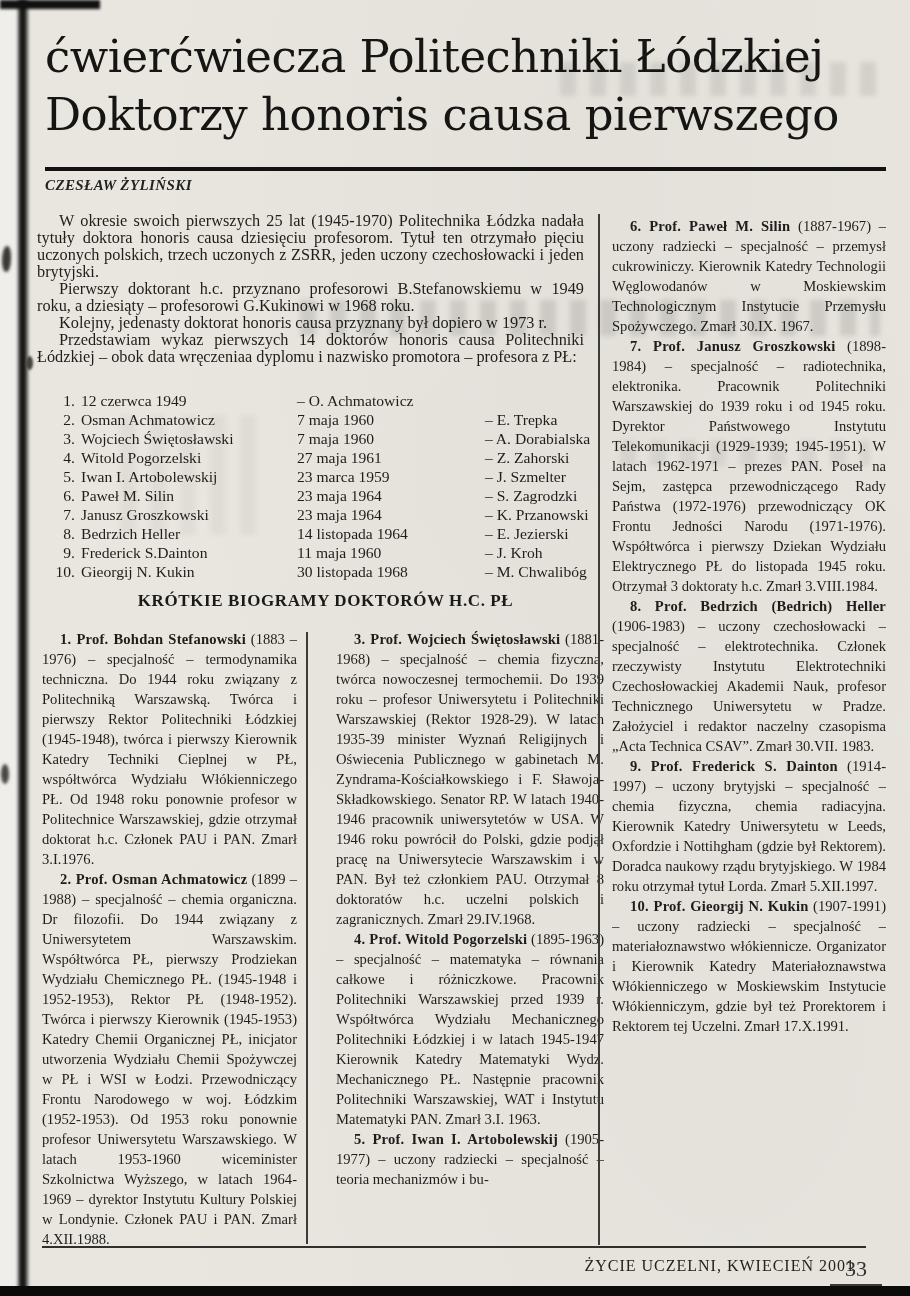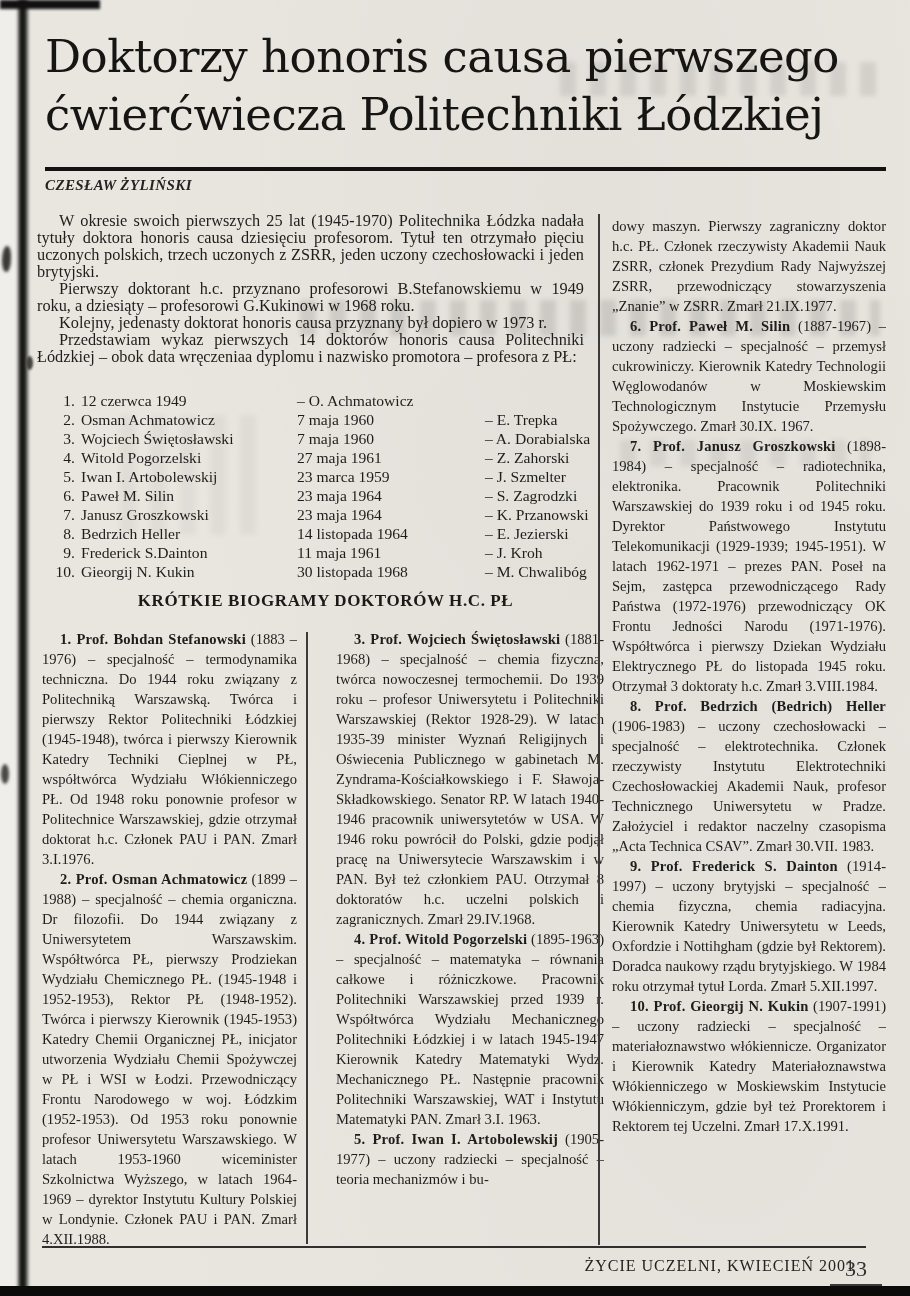--- a/index.html
+++ b/index.html
@@ -84,22 +84,22 @@
   <div class="top-smudge"></div>
   <div class="mark-a"></div>
   <div class="mark-b"></div>
   <div class="mark-c"></div>
   <div class="ghost ghost1"></div>
   <div class="ghost ghost2"></div>
   <div class="ghost ghost3"></div>
   <div class="ghost ghost4"></div>
 
   <div class="title">
+    <div>ćwierćwiecza Politechniki Łódzkiej</div>
     <div>Doktorzy honoris causa pierwszego</div>
-    <div>ćwierćwiecza Politechniki Łódzkiej</div>
   </div>
   <div class="title-rule"></div>
   <div class="author">CZESŁAW ŻYLIŃSKI</div>
 
   <div class="intro">
     <p>W okresie swoich pierwszych 25 lat (1945-1970) Politechnika Łódzka nadała tytuły doktora honoris causa dziesięciu profesorom. Tytuł ten otrzymało pięciu uczonych polskich, trzech uczonych z ZSRR, jeden uczony czechosłowacki i jeden brytyjski.</p>
     <p>Pierwszy doktorant h.c. przyznano profesorowi B.Stefanowskiemu w 1949 roku, a dziesiąty – profesorowi G.Kukinowi w 1968 roku.</p>
     <p>Kolejny, jedenasty doktorat honoris causa przyznany był dopiero w 1973 r.</p>
     <p>Przedstawiam wykaz pierwszych 14 doktorów honoris causa Politechniki Łódzkiej – obok data wręczeniaa dyplomu i nazwisko promotora – profesora z PŁ:</p>
   </div>
@@ -148,21 +148,21 @@
     </div>
     <div class="lrow">
       <span class="lnum">8.</span>
       <span class="lname">Bedrzich Heller</span>
       <span class="ldate">14 listopada 1964</span>
       <span class="lprom">– E. Jezierski</span>
     </div>
     <div class="lrow">
       <span class="lnum">9.</span>
       <span class="lname">Frederick S.Dainton</span>
-      <span class="ldate">11 maja 1961</span>
+      <span class="ldate">11 maja 1960</span>
       <span class="lprom">– J. Kroh</span>
     </div>
     <div class="lrow">
       <span class="lnum">10.</span>
       <span class="lname">Gieorgij N. Kukin</span>
       <span class="ldate">30 listopada 1968</span>
       <span class="lprom">– M. Chwalibóg</span>
     </div>
   </div>
 
@@ -173,21 +173,20 @@
     <p class="bio"><b class="bio-lead">2. Prof. Osman Achmatowicz</b><span> (1899 –1988) – specjalność – chemia organiczna. Dr filozofii. Do 1944 związany z Uniwersytetem Warszawskim. Współtwórca PŁ, pierwszy Prodziekan Wydziału Chemicznego PŁ. (1945-1948 i 1952-1953), Rektor PŁ (1948-1952). Twórca i pierwszy Kierownik (1945-1953) Katedry Chemii Organicznej PŁ, inicjator utworzenia Wydziału Chemii Spożywczej w PŁ i WSI w Łodzi. Przewodniczący Frontu Narodowego w woj. Łódzkim (1952-1953). Od 1953 roku ponownie profesor Uniwersytetu Warszawskiego. W latach 1953-1960 wiceminister Szkolnictwa Wyższego, w latach 1964-1969 – dyrektor Instytutu Kultury Polskiej w Londynie. Członek PAU i PAN. Zmarł 4.XII.1988.</span></p>
   </div>
 
   <div class="biocol col2">
     <p class="bio"><b class="bio-lead">3. Prof. Wojciech Świętosławski</b><span> (1881-1968) – specjalność – chemia fizyczna, twórca nowoczesnej termochemii. Do 1939 roku – profesor Uniwersytetu i Politechniki Warszawskiej (Rektor 1928-29). W latach 1935-39 minister Wyznań Religijnych i Oświecenia Publicznego w gabinetach M. Zyndrama-Kościałkowskiego i F. Sławoja-Składkowskiego. Senator RP. W latach 1940-1946 pracownik uniwersytetów w USA. W 1946 roku powrócił do Polski, gdzie podjął pracę na Uniwersytecie Warszawskim i w PAN. Był też członkiem PAU. Otrzymał 8 doktoratów h.c. uczelni polskich i zagranicznych. Zmarł 29.IV.1968.</span></p>
     <p class="bio"><b class="bio-lead">4. Prof. Witold Pogorzelski</b><span> (1895-1963) – specjalność – matematyka – równania całkowe i różniczkowe. Pracownik Politechniki Warszawskiej przed 1939 r. Współtwórca Wydziału Mechanicznego Politechniki Łódzkiej i w latach 1945-1947 Kierownik Katedry Matematyki Wydz. Mechanicznego PŁ. Następnie pracownik Politechniki Warszawskiej, WAT i Instytutu Matematyki PAN. Zmarł 3.I. 1963.</span></p>
     <p class="bio"><b class="bio-lead">5. Prof. Iwan I. Artobolewskij</b><span> (1905-1977) – uczony radziecki – specjalność – teoria mechanizmów i bu-</span></p>
   </div>
 
   <div class="biocol col4">
-    <p class="bio no-indent"><b class="bio-lead"></b><span>dowy maszyn. Pierwszy zagraniczny doktor h.c. PŁ. Członek rzeczywisty Akademii Nauk ZSRR, członek Prezydium Rady Najwyższej ZSRR, przewodniczący stowarzyszenia „Znanie” w ZSRR. Zmarł 21.IX.1977.</span></p>
     <p class="bio"><b class="bio-lead">6. Prof. Paweł M. Silin</b><span> (1887-1967) – uczony radziecki – specjalność – przemysł cukrowiniczy. Kierownik Katedry Technologii Węglowodanów w Moskiewskim Technologicznym Instytucie Przemysłu Spożywczego. Zmarł 30.IX. 1967.</span></p>
     <p class="bio"><b class="bio-lead">7. Prof. Janusz Groszkowski</b><span> (1898-1984) – specjalność – radiotechnika, elektronika. Pracownik Politechniki Warszawskiej do 1939 roku i od 1945 roku. Dyrektor Państwowego Instytutu Telekomunikacji (1929-1939; 1945-1951). W latach 1962-1971 – prezes PAN. Poseł na Sejm, zastępca przewodniczącego Rady Państwa (1972-1976) przewodniczący OK Frontu Jedności Narodu (1971-1976). Współtwórca i pierwszy Dziekan Wydziału Elektrycznego PŁ do listopada 1945 roku. Otrzymał 3 doktoraty h.c. Zmarł 3.VIII.1984.</span></p>
     <p class="bio"><b class="bio-lead">8. Prof. Bedrzich (Bedrich) Heller</b><span> (1906-1983) – uczony czechosłowacki – specjalność – elektrotechnika. Członek rzeczywisty Instytutu Elektrotechniki Czechosłowackiej Akademii Nauk, profesor Technicznego Uniwersytetu w Pradze. Założyciel i redaktor naczelny czasopisma „Acta Technica CSAV”. Zmarł 30.VII. 1983.</span></p>
     <p class="bio"><b class="bio-lead">9. Prof. Frederick S. Dainton</b><span> (1914-1997) – uczony brytyjski – specjalność – chemia fizyczna, chemia radiacyjna. Kierownik Katedry Uniwersytetu w Leeds, Oxfordzie i Nottihgham (gdzie był Rektorem). Doradca naukowy rządu brytyjskiego. W 1984 roku otrzymał tytuł Lorda. Zmarł 5.XII.1997.</span></p>
     <p class="bio"><b class="bio-lead">10. Prof. Gieorgij N. Kukin</b><span> (1907-1991) – uczony radziecki – specjalność – materiałoznawstwo włókiennicze. Organizator i Kierownik Katedry Materiałoznawstwa Włókienniczego w Moskiewskim Instytucie Włókienniczym, gdzie był też Prorektorem i Rektorem tej Uczelni. Zmarł 17.X.1991.</span></p>
   </div>
 
   <div class="vrule vrule-mid"></div>
   <div class="vrule vrule-right"></div>
   <div class="bottom-rule"></div>

